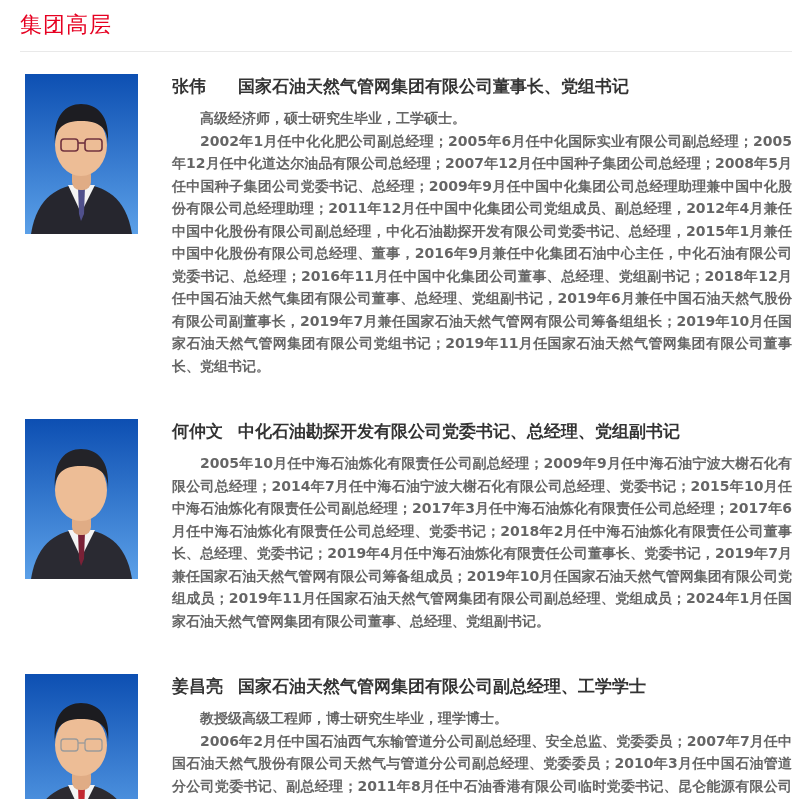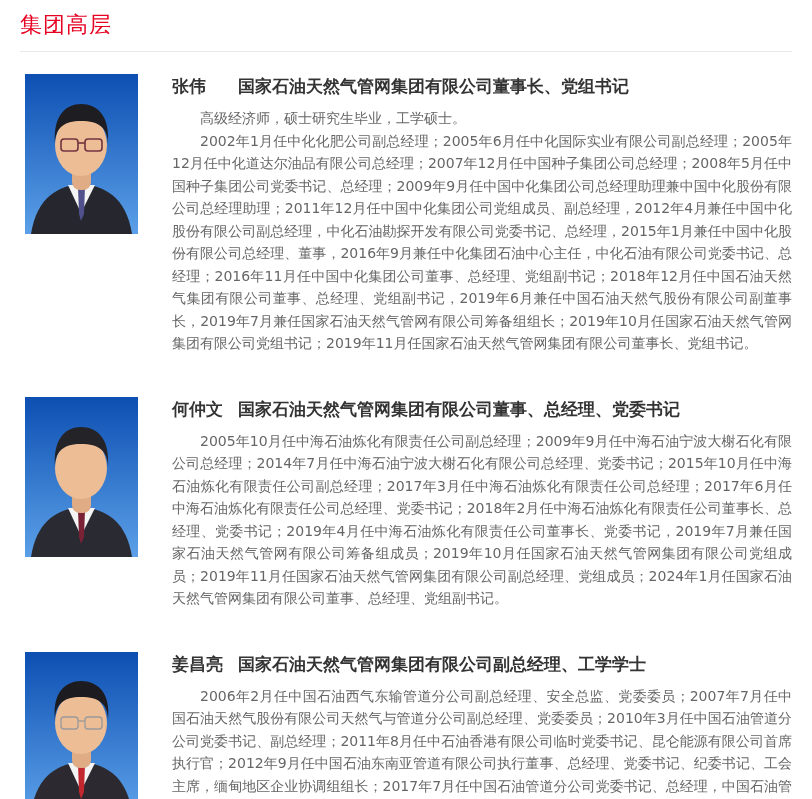--- a/index.html
+++ b/index.html
@@ -62,20 +62,21 @@
   }
   .heading .post { font-weight: 700; }
 
   .intro, .bio {
     margin: 0;
     font-size: 14px;
     line-height: 22.5px;
     color: #666666;
     text-indent: 2em;
     text-align: justify;
+    font-weight: bold;
   }
 </style>
 </head>
 <body>
 
 <div class="page">
 
   <h1 class="page-title">集团高层</h1>
   <hr class="divider">
 
@@ -133,21 +134,21 @@
           <g class="glasses" fill="none" style="stroke: var(--glasses,#8a8a8a); display: none;" stroke-width="1.6">
             <rect x="36" y="65" width="17" height="12" rx="3"></rect>
             <rect x="60" y="65" width="17" height="12" rx="3"></rect>
             <line x1="53" y1="69" x2="60" y2="69"></line>
           </g>
         </svg>
       </div>
       <div class="info">
         <h2 class="heading">
           <span class="name">何仲文</span>
-          <span class="post">国家石油天然气管网集团有限公司董事、总经理、党委书记</span>
+          <span class="post">中化石油勘探开发有限公司党委书记、总经理、党组副书记</span>
         </h2>
         <p class="bio">2005年10月任中海石油炼化有限责任公司副总经理；2009年9月任中海石油宁波大榭石化有限公司总经理；2014年7月任中海石油宁波大榭石化有限公司总经理、党委书记；2015年10月任中海石油炼化有限责任公司副总经理；2017年3月任中海石油炼化有限责任公司总经理；2017年6月任中海石油炼化有限责任公司总经理、党委书记；2018年2月任中海石油炼化有限责任公司董事长、总经理、党委书记；2019年4月任中海石油炼化有限责任公司董事长、党委书记，2019年7月兼任国家石油天然气管网有限公司筹备组成员；2019年10月任国家石油天然气管网集团有限公司党组成员；2019年11月任国家石油天然气管网集团有限公司副总经理、党组成员；2024年1月任国家石油天然气管网集团有限公司董事、总经理、党组副书记。</p>
       </div>
     </section>
 
     <section class="profile">
       <div class="photo" style="--tie: #c22730; --suit: #2c2a30; --glasses: #9a9a9a;">
         <svg viewBox="0 0 113 160">
           <defs>
             <linearGradient id="bg2" x1="0" y1="0" x2="0" y2="1">
@@ -167,18 +168,19 @@
             <rect x="60" y="65" width="17" height="12" rx="3"></rect>
             <line x1="53" y1="69" x2="60" y2="69"></line>
           </g>
         </svg>
       </div>
       <div class="info">
         <h2 class="heading">
           <span class="name">姜昌亮</span>
           <span class="post">国家石油天然气管网集团有限公司副总经理、工学学士</span>
         </h2>
+        <p class="intro">教授级高级工程师，博士研究生毕业，理学博士。</p>
         <p class="bio">2006年2月任中国石油西气东输管道分公司副总经理、安全总监、党委委员；2007年7月任中国石油天然气股份有限公司天然气与管道分公司副总经理、党委委员；2010年3月任中国石油管道分公司党委书记、副总经理；2011年8月任中石油香港有限公司临时党委书记、昆仑能源有限公司首席执行官；2012年9月任中国石油东南亚管道有限公司执行董事、总经理、党委书记、纪委书记、工会主席，缅甸地区企业协调组组长；2017年7月任中国石油管道分公司党委书记、总经理，中国石油管道销售分公司总经理，2019年7月任国家石油天然气管网有限公司筹备组成员；2019年10月任国家石油天然气管网集团有限公司党组成员；2019年11月任国家石油天然气管网集团有限公司副总经理、党组成员。</p>
       </div>
     </section>
 
   </div>
 </div>
 
 </body></html>

